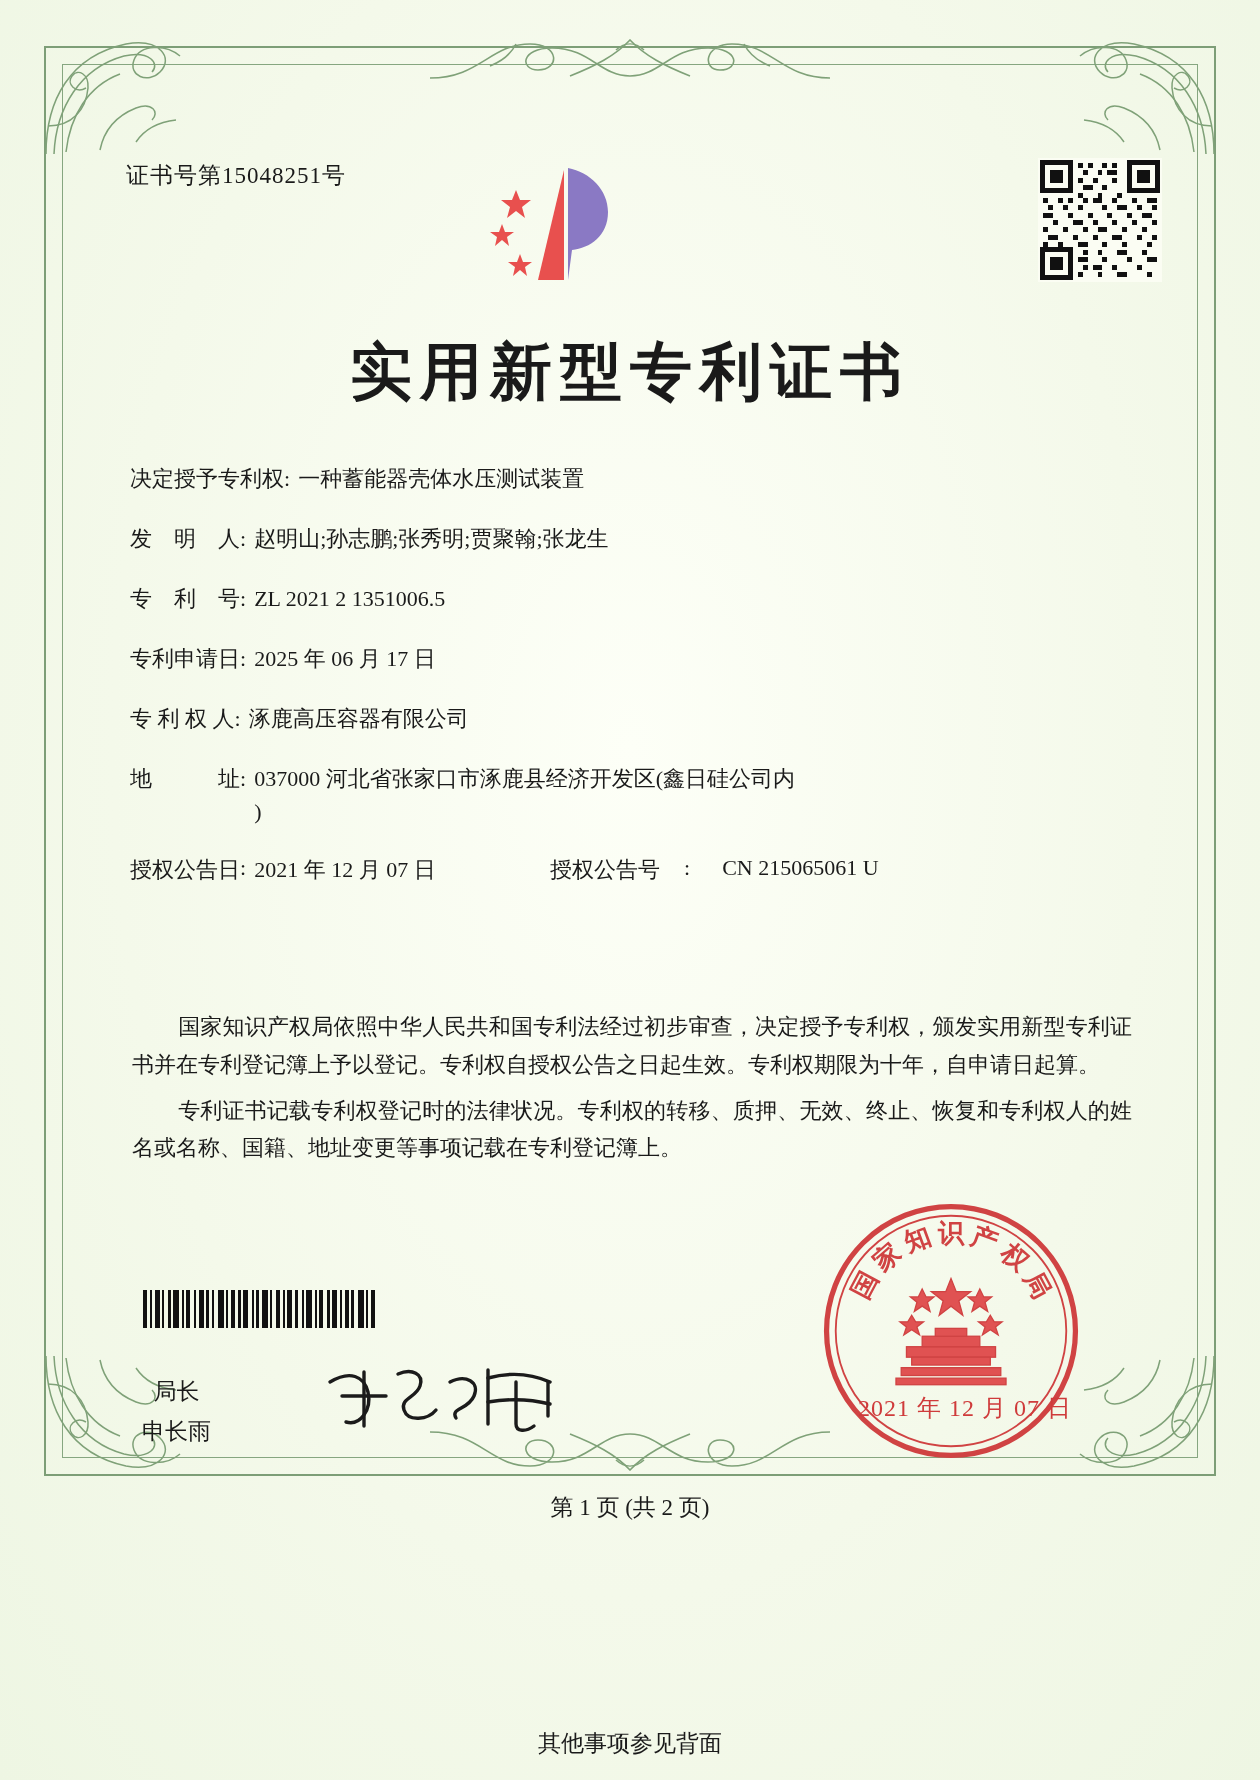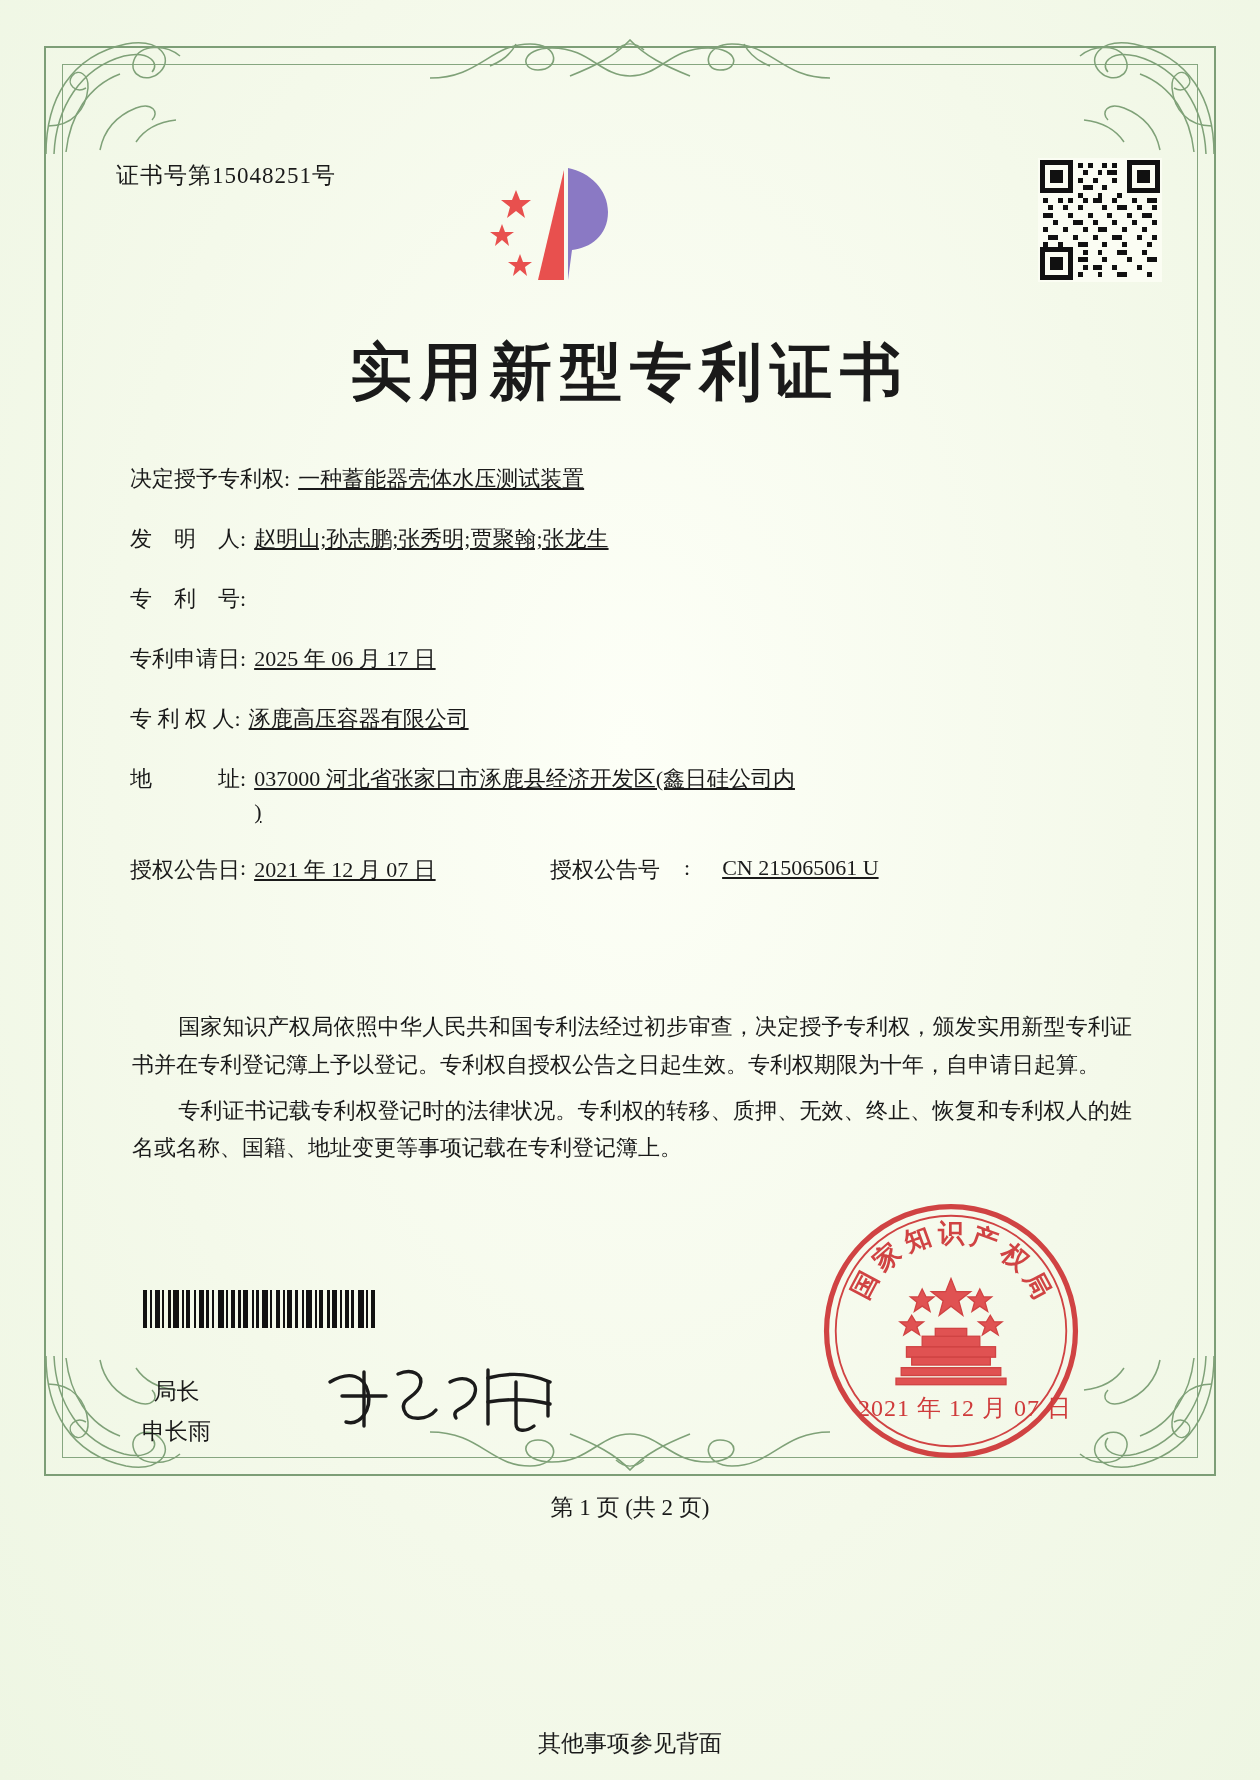--- a/index.html
+++ b/index.html
@@ -65,21 +65,21 @@
     left: 50%; bottom: 296px;
     transform: translateX(-50%) scaleY(-1);
     width: 420px; height: 60px;
     color: #7fa178;
   }
   .bottom-flourish svg { width: 100%; height: 100%; display: block; }
 
   
   .cert-no {
     position: absolute;
-    left: 116px; top: 160px;
+    left: 126px; top: 160px;
     font-size: 23px;
     letter-spacing: 1px;
   }
   .logo {
     position: absolute;
     left: 480px; top: 150px;
     width: 150px; height: 150px;
   }
   .logo svg { width: 100%; height: 100%; display: block; }
 
@@ -118,21 +118,20 @@
   .f-label {
     flex: 0 0 auto;
     white-space: pre;
     font-size: 22px;
   }
   .f-sep { flex: 0 0 auto; padding-right: 8px; }
   .f-value {
     flex: 1 1 auto;
     font-size: 22px;
     font-family: "Liberation Serif", serif;
-    text-decoration: underline;
   }
   .f-value.wrap { max-width: 700px; }
 
   .row-two {
     display: flex;
     align-items: flex-end;
     margin-bottom: 20px;
   }
   .row-two .col-a { width: 420px; display: flex; }
   .row-two .col-b { display: flex; gap: 24px; }
@@ -405,20 +404,21 @@
 
     <div class="f-row">
       <span class="f-label">发　明　人</span>
       <span class="f-sep">:</span>
       <span class="f-value">赵明山;孙志鹏;张秀明;贾聚翰;张龙生</span>
     </div>
 
     <div class="f-row">
       <span class="f-label">专　利　号</span>
       <span class="f-sep">:</span>
+      <span class="f-value">ZL 2021 2 1351006.5</span>
     </div>
 
     <div class="f-row">
       <span class="f-label">专利申请日</span>
       <span class="f-sep">:</span>
       <span class="f-value">2025 年 06 月 17 日</span>
     </div>
 
     <div class="f-row">
       <span class="f-label">专 利 权 人</span>

